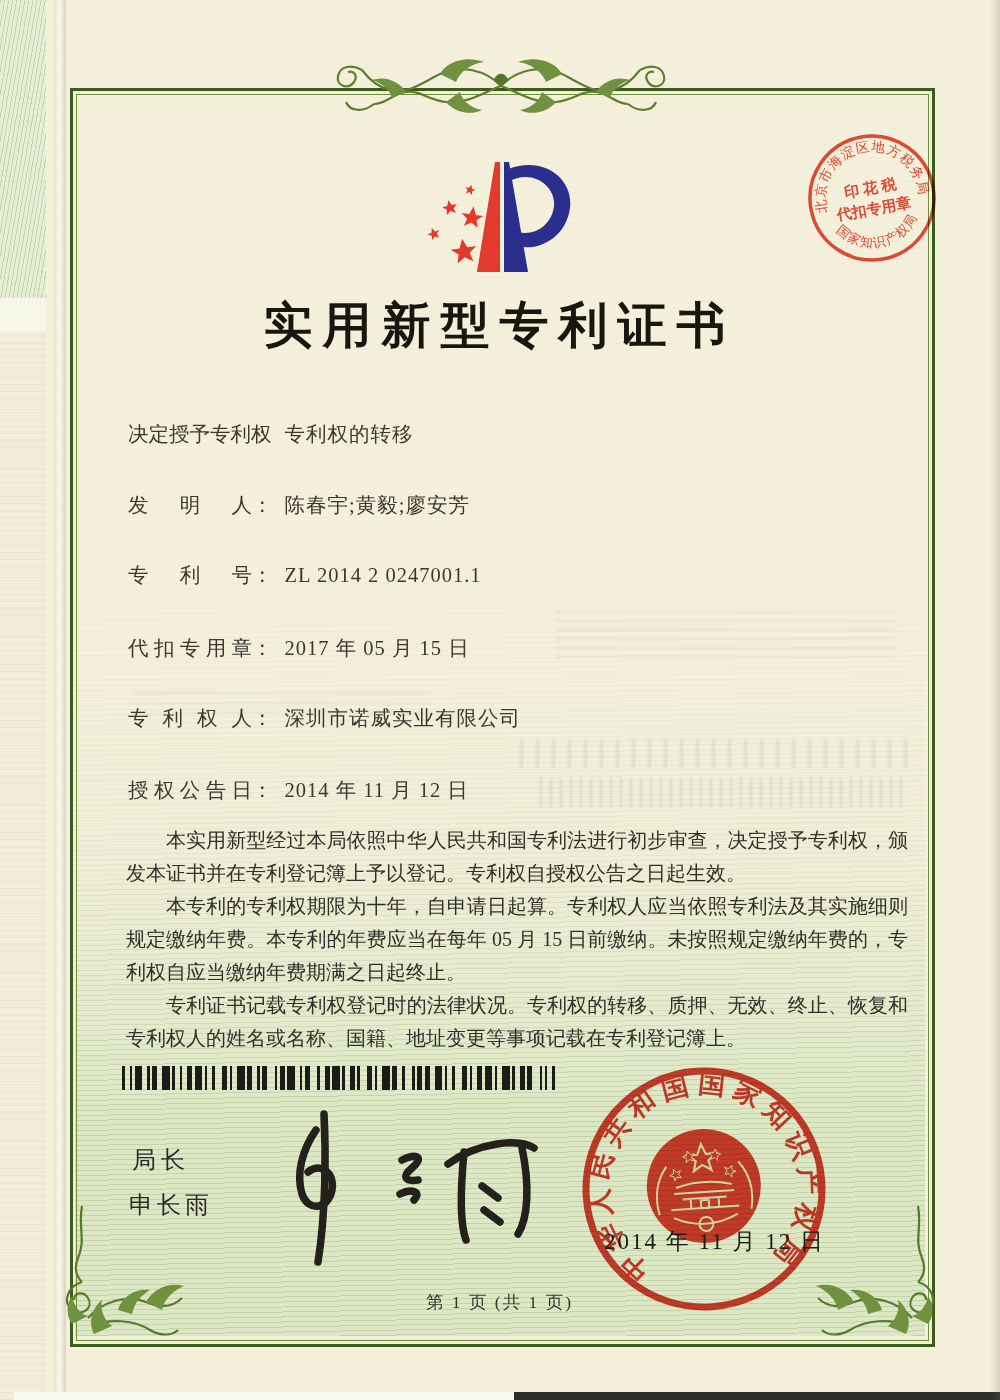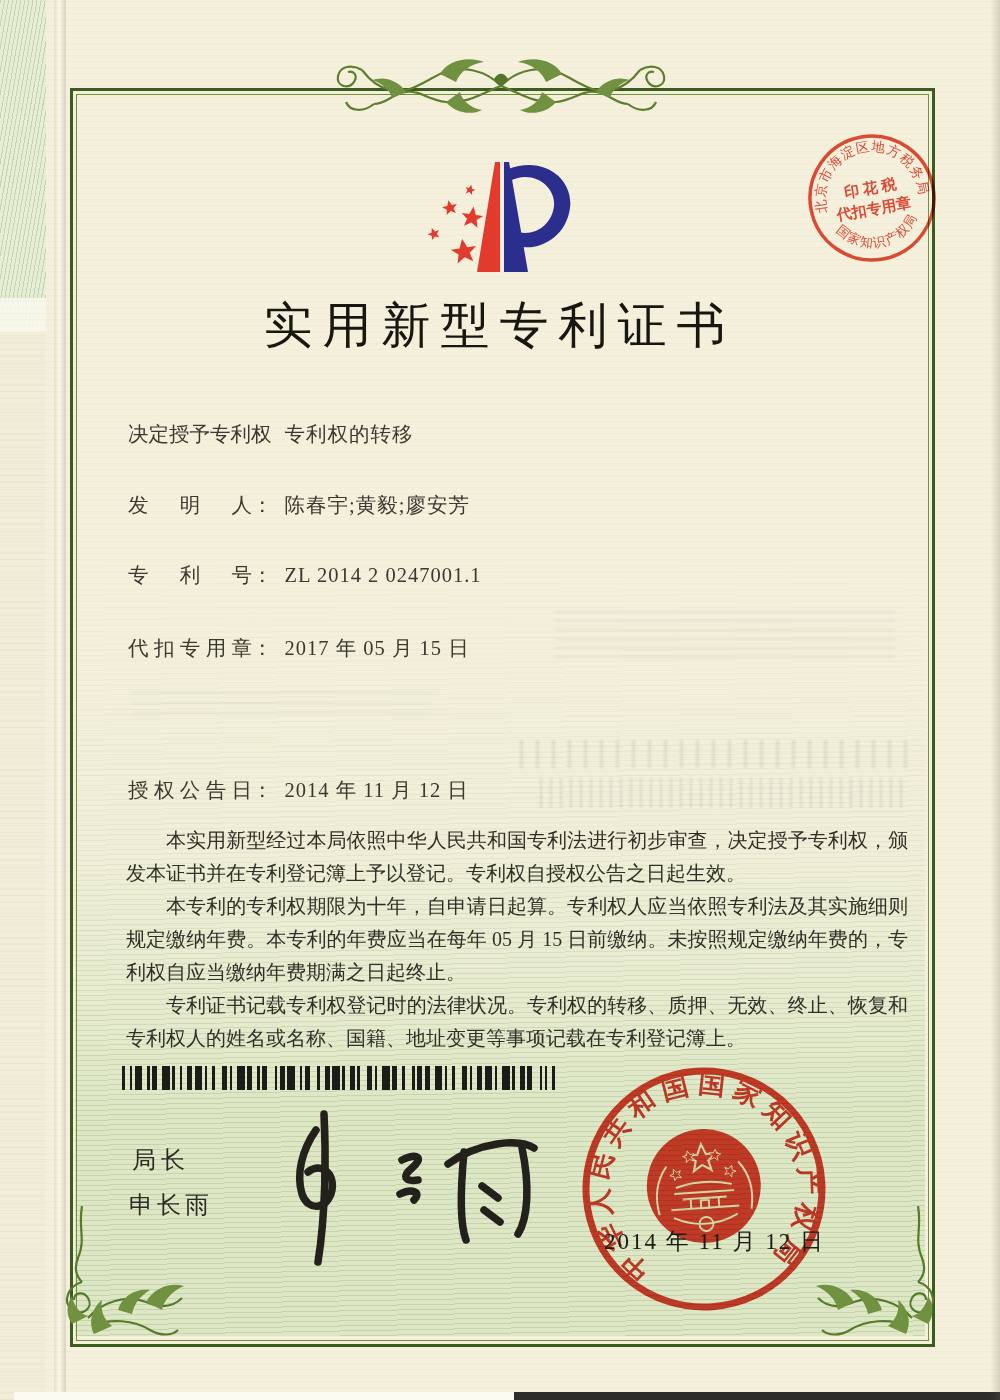--- a/index.html
+++ b/index.html
@@ -41,21 +41,21 @@
   .ghost1{left:555px;top:610px;width:340px;height:48px;
     background:repeating-linear-gradient(0deg,rgba(130,140,160,.12) 0 2px,transparent 2px 9px);}
   .ghost2{left:132px;top:686px;width:300px;height:28px;
     background:repeating-linear-gradient(0deg,rgba(130,140,160,.08) 0 2px,transparent 2px 10px);}
   .ghost3{left:520px;top:740px;width:390px;height:28px;
     background:repeating-linear-gradient(90deg,rgba(110,125,145,.15) 0 3px,transparent 3px 16px);}
   .ghost4{left:540px;top:778px;width:370px;height:30px;
     background:repeating-linear-gradient(90deg,rgba(110,125,145,.17) 0 2px,transparent 2px 10px);}
   
   .cert-no{left:114px;top:146px;font-size:23px;letter-spacing:6px;color:#45413a;}
-  .title{left:70px;top:293px;width:859px;text-align:center;font-size:49px;font-weight:400;
+  .title{left:70px;top:293px;width:859px;text-align:center;font-size:49px;font-weight:700;
          letter-spacing:10px;color:#17160f;}
   .frow{left:128px;font-size:20.5px;color:#3a382f;white-space:nowrap;}
   .flabel{display:inline-block;width:124px;text-align:justify;text-align-last:justify;vertical-align:bottom;}
   .fcolon{margin:0 2px 0 0;}
   .fvalue{margin-left:10px;letter-spacing:1px;}
   .r1{top:420px}.r2{top:491px}.r3{top:561px}.r4{top:634px}.r5{top:704px}.r6{top:776px}
   .paras{left:126px;top:824px;width:782px;font-size:20px;line-height:33px;text-align:justify;color:#302f28;}
   .paras p{margin:0;text-indent:2em;}
   
   .barcode{left:122px;top:1066px;width:437px;height:24px;overflow:hidden;white-space:nowrap;font-size:0;}
@@ -189,20 +189,23 @@
     <span class="flabel">决定授予专利权</span><span class="fcolon">：</span><span class="fvalue">专利权的转移</span>
   </div>
   <div class="abs frow r2">
     <span class="flabel">发明人</span><span class="fcolon">：</span><span class="fvalue">陈春宇;黄毅;廖安芳</span>
   </div>
   <div class="abs frow r3">
     <span class="flabel">专利号</span><span class="fcolon">：</span><span class="fvalue">ZL 2014 2 0247001.1</span>
   </div>
   <div class="abs frow r4">
     <span class="flabel">代扣专用章</span><span class="fcolon">：</span><span class="fvalue">2017 年 05 月 15 日</span>
+  </div>
+  <div class="abs frow r5">
+    <span class="flabel">专利权人</span><span class="fcolon">：</span><span class="fvalue">深圳市诺威实业有限公司</span>
   </div>
   <div class="abs frow r6">
     <span class="flabel">授权公告日</span><span class="fcolon">：</span><span class="fvalue">2014 年 11 月 12 日</span>
   </div>
 
   <div class="abs paras">
     <p>本实用新型经过本局依照中华人民共和国专利法进行初步审查，决定授予专利权，颁发本证书并在专利登记簿上予以登记。专利权自授权公告之日起生效。</p>
     <p>本专利的专利权期限为十年，自申请日起算。专利权人应当依照专利法及其实施细则规定缴纳年费。本专利的年费应当在每年 05 月 15 日前缴纳。未按照规定缴纳年费的，专利权自应当缴纳年费期满之日起终止。</p>
     <p>专利证书记载专利权登记时的法律状况。专利权的转移、质押、无效、终止、恢复和专利权人的姓名或名称、国籍、地址变更等事项记载在专利登记簿上。</p>
   </div>
@@ -253,18 +256,19 @@
         <path d="M-14,12 V22 M14,12 V22"></path>
         <rect x="-4" y="14" width="8" height="8"></rect>
         <circle cy="38" r="7"></circle>
         <path d="M-32,30 Q0,46 32,30"></path>
         <path d="M-46,26 Q-52,-2 -36,-22 M46,26 Q52,-2 36,-22"></path>
       </g>
     </g>
   </svg>
   <div class="abs seal-date">2014 年 11 月 12 日</div>
 
+  <div class="abs footer">第 1 页 (共 1 页)</div>
 
   <div class="abs bottom-white"></div>
   <div class="abs bottom-dark"></div>
   <div class="abs right-shadow"></div>
 
 </div>
 
 </body></html>

